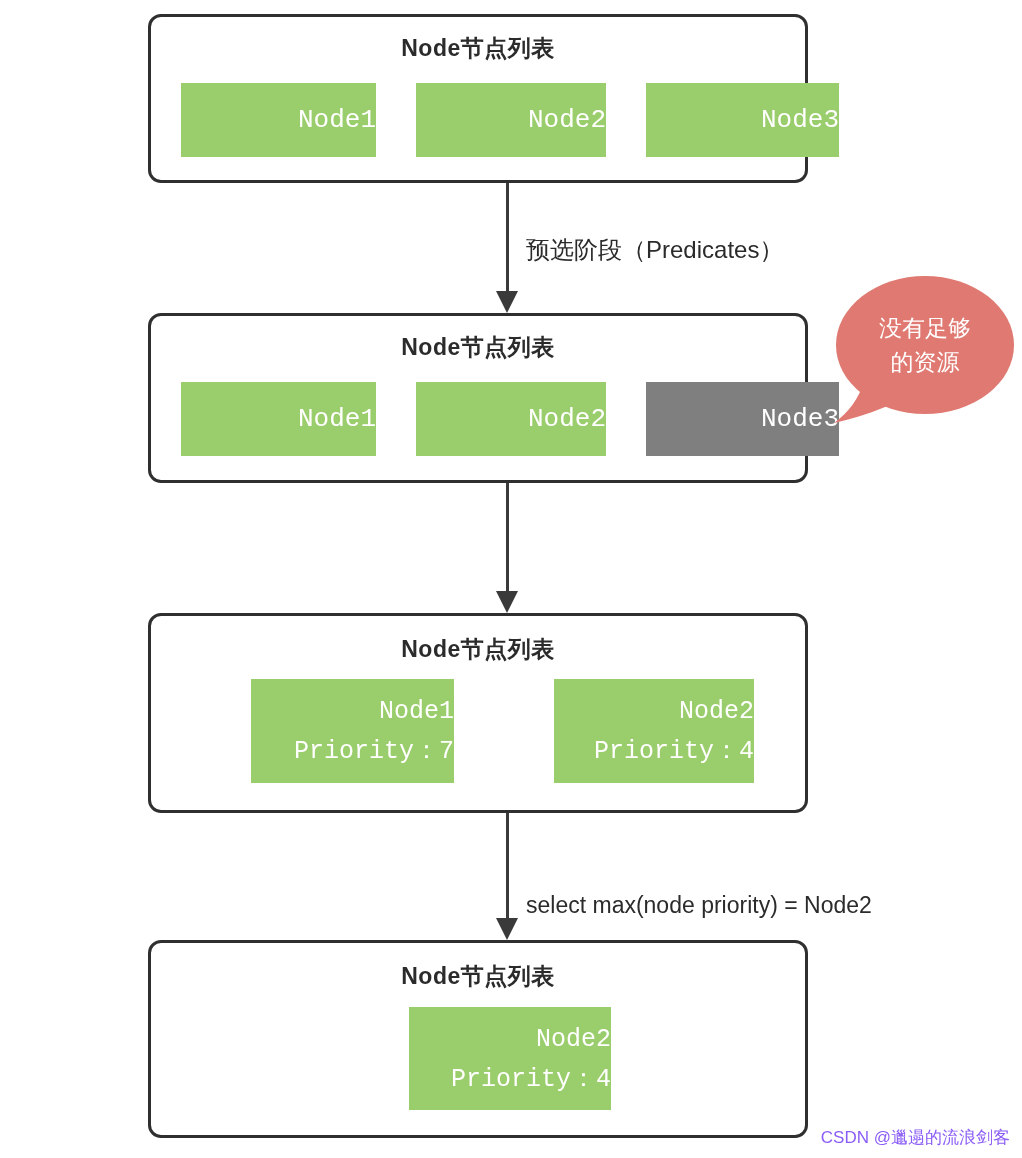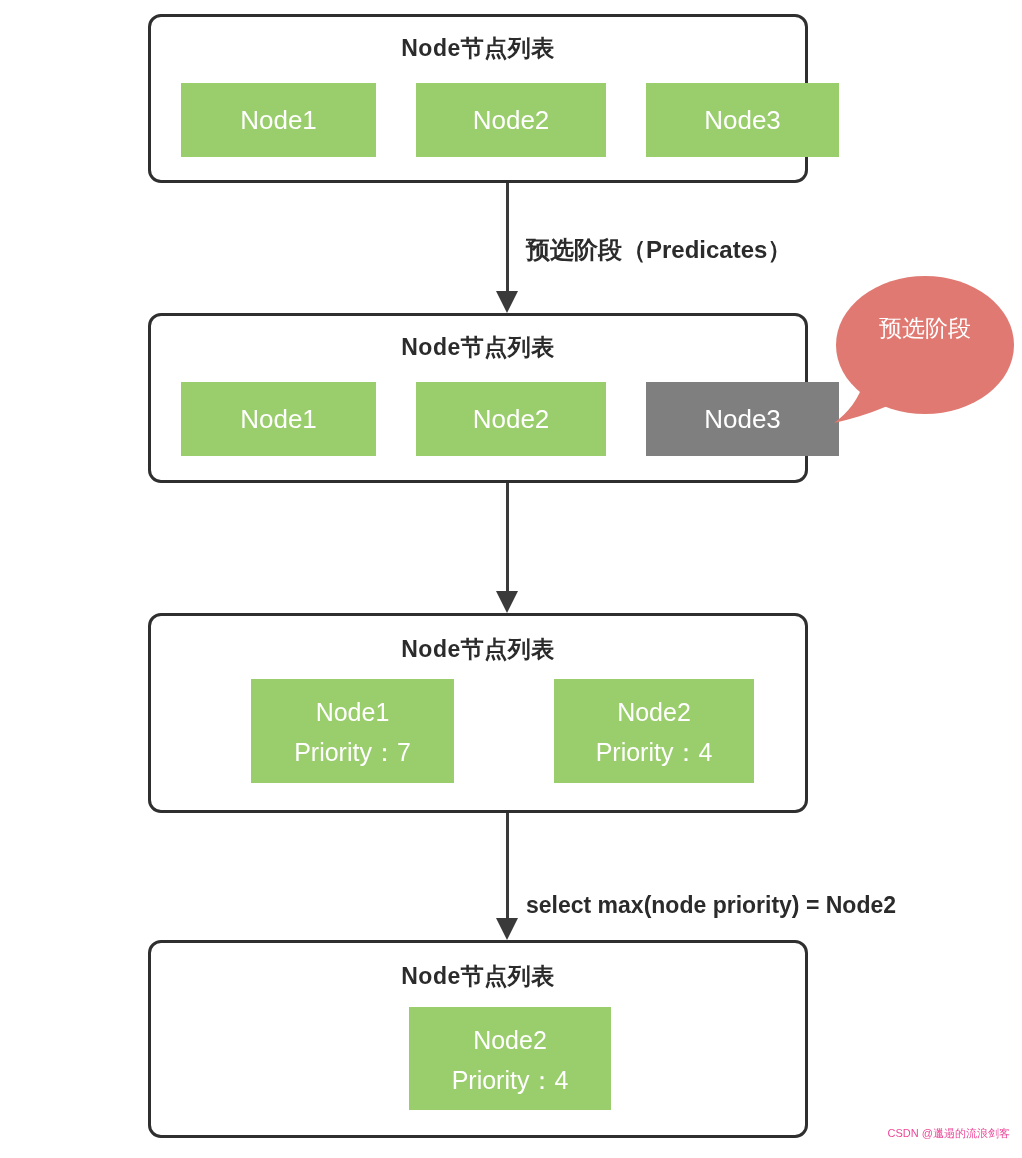--- a/index.html
+++ b/index.html
@@ -32,23 +32,24 @@
     font-weight: 600;
     color: #2b2b2b;
     letter-spacing: 0.5px;
   }
 
   
   .node {
     position: absolute;
     background: #9ACD6B;
     color: #ffffff;
-    text-align: center;
+    text-align: right;
     font-size: 26px;
     z-index: 1;
+    font-family: Liberation Mono, monospace;
   }
   .node.single-line { line-height: 74px; height: 74px; }
   .node.gray { background: #7f7f7f; }
   .node.two-line {
     font-size: 25px;
     line-height: 40px;
     padding-top: 13px;
   }
 
   
@@ -64,21 +65,21 @@
     width: 0;
     height: 0;
     border-left: 11px solid transparent;
     border-right: 11px solid transparent;
     border-top: 22px solid #3a3a3a;
   }
   .arrow-label {
     position: absolute;
     left: 526px;
     font-size: 24px;
-    font-weight: 700;
+    font-weight: 400;
     color: #2b2b2b;
     white-space: nowrap;
   }
 
   
   .callout-svg {
     position: absolute;
     left: 810px;
     top: 265px;
     width: 212px;
@@ -95,22 +96,22 @@
     font-size: 23px;
     line-height: 34px;
     z-index: 6;
   }
 
   
   .watermark {
     position: absolute;
     right: 12px;
     top: 1126px;
-    font-size: 11px;
-    color: #ec4899;
+    font-size: 17px;
+    color: #8b5cf6;
     text-shadow: 1px 1px 0 rgba(255,255,255,0.85);
     z-index: 7;
     white-space: nowrap;
     margin-left: 40px;
   }
 </style>
 </head>
 <body>
 
 <div class="canvas">
@@ -143,21 +144,22 @@
     <div class="node single-line gray" style="left:495px;top:66px;width:193px">
       <span>Node3</span>
     </div>
   </div>
 
   <svg class="callout-svg" viewBox="0 0 212 175">
     <path d="M 54 116 C 49 134 38 148 24 158 C 56 151 94 136 106 125 Z" fill="#E07971"></path>
     <ellipse cx="115" cy="80" rx="89" ry="69" fill="#E07971"></ellipse>
   </svg>
   <div class="callout-text">
-    <div>预选阶段</div>
+    <div>没有足够</div>
+    <div>的资源</div>
   </div>
 
   <div class="arrow-line" style="top:483px;height:108px"></div>
   <div class="arrow-head" style="top:591px"></div>
 
   <div class="stage" style="top:613px;height:200px">
     <div class="stage-title" style="top:18px">Node节点列表</div>
     <div class="node two-line" style="left:100px;top:63px;width:203px;height:104px">
       <div>Node1</div>
       <div>Priority：7</div>

